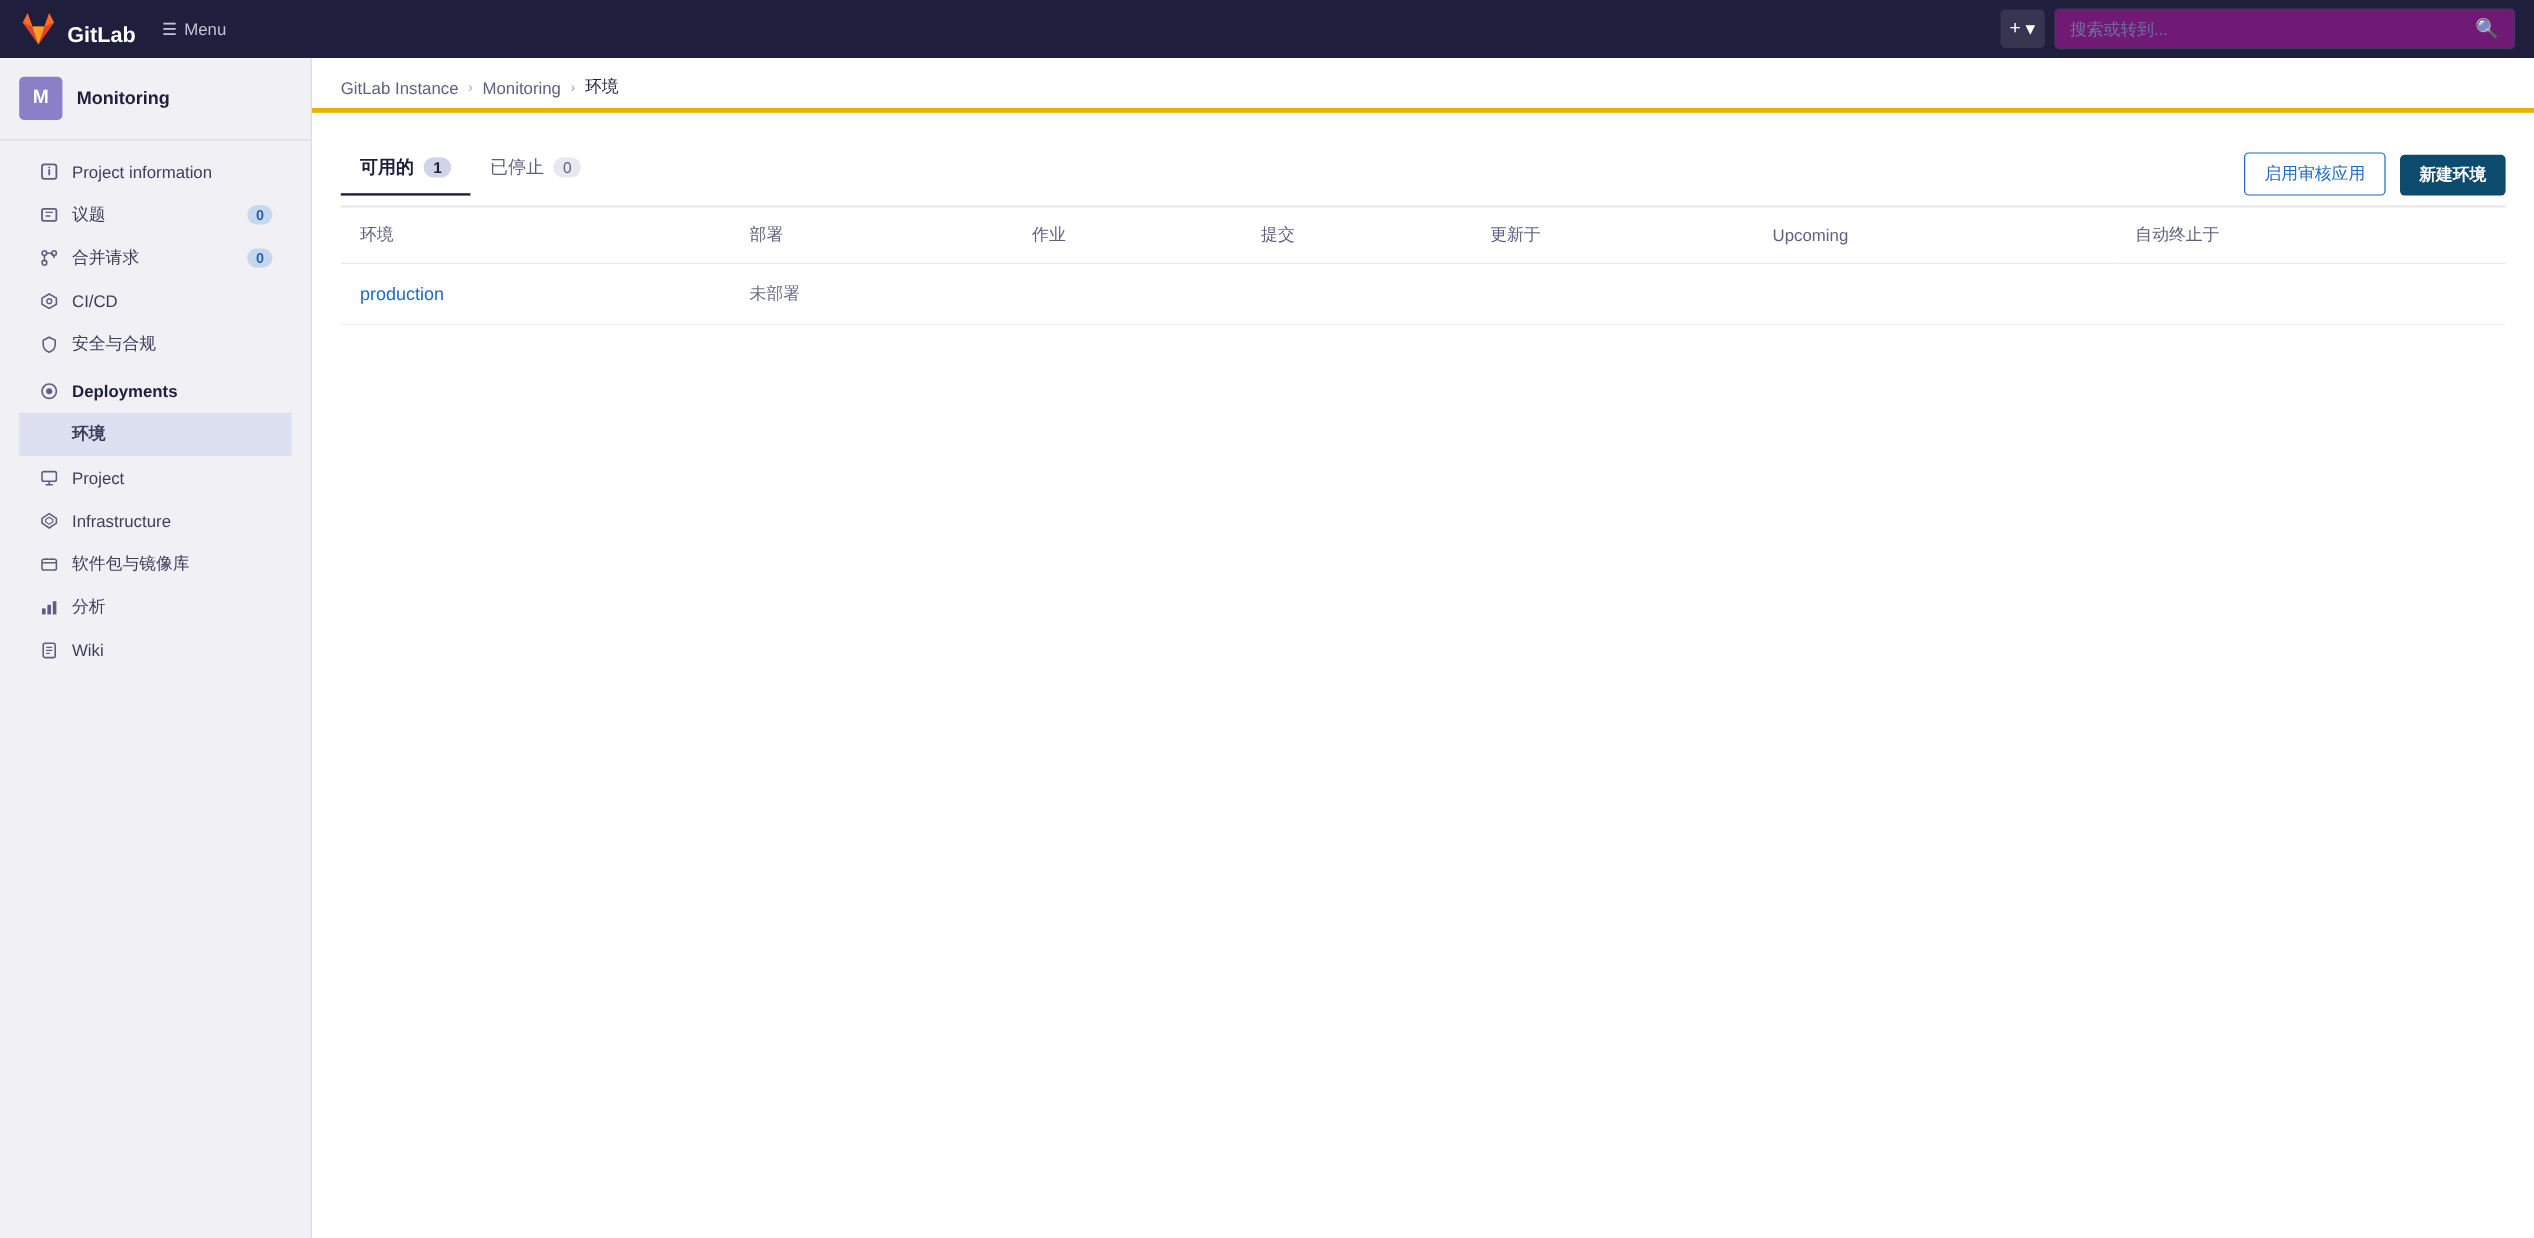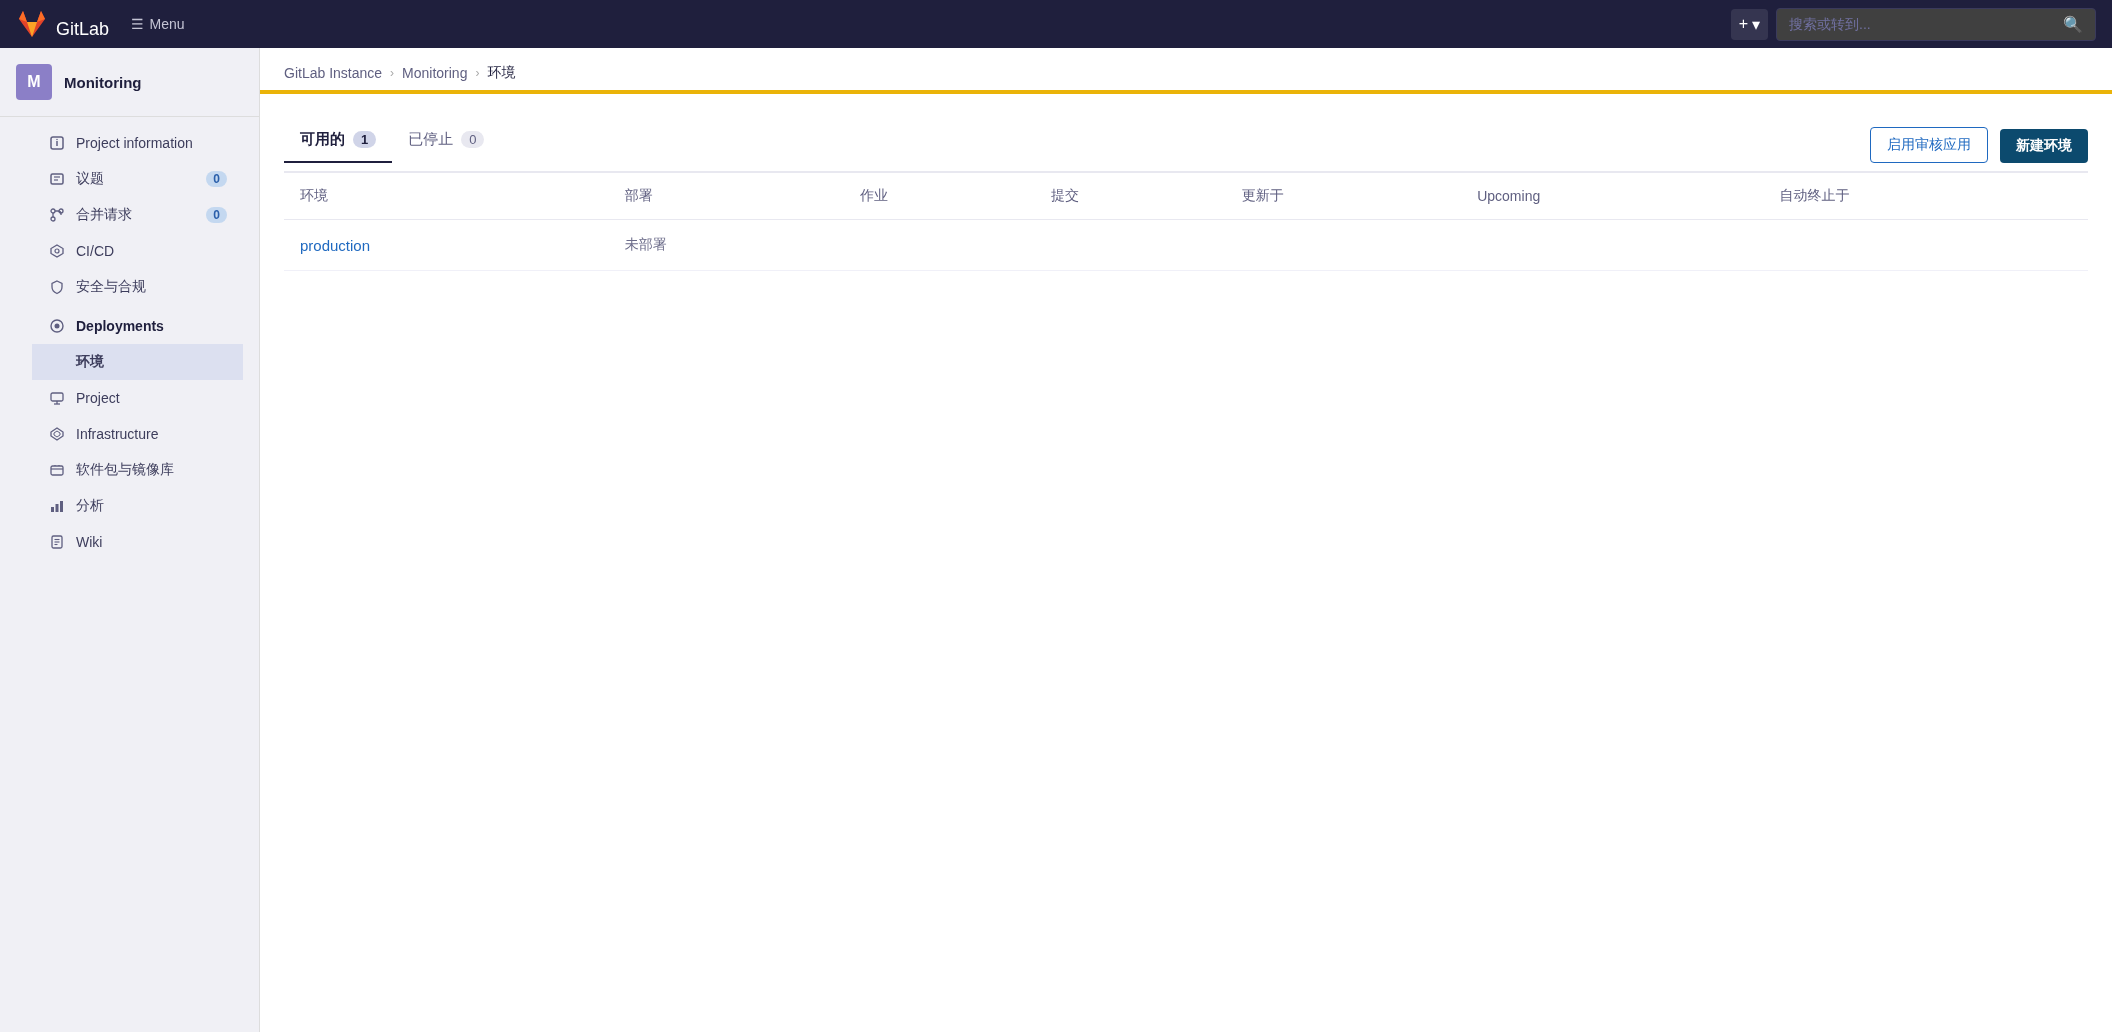--- a/index.html
+++ b/index.html
@@ -22,21 +22,21 @@
       align-items: center;
       gap: 8px;
     }
     .topnav-logo .fox-icon {
       width: 32px;
       height: 32px;
     }
     .topnav-logo .brand-name {
       color: #fff;
       font-size: 18px;
-      font-weight: 400;
+      font-weight: 700;
       margin-top: 11px;
     }
     .topnav-menu-btn {
       color: #c4c4d4;
       background: none;
       border: none;
       cursor: pointer;
       display: flex;
       align-items: center;
       gap: 6px;
@@ -57,28 +57,28 @@
       border-radius: 4px;
       color: #fff;
       cursor: pointer;
       display: flex;
       align-items: center;
       gap: 4px;
       padding: 6px 8px;
       font-size: 16px;
     }
     .search-box {
-      background: #404040;
+      background: #701a75;
       border: 1px solid #3a3a5c;
       border-radius: 4px;
       display: flex;
       align-items: center;
       padding: 6px 12px;
       gap: 8px;
-      width: 320px;
+      width: 384px;
     }
     .search-box input {
       background: none;
       border: none;
       color: #9090b0;
       font-size: 14px;
       outline: none;
       flex: 1;
     }
     .search-box input::placeholder { color: #7070a0; }
@@ -124,21 +124,20 @@
       font-weight: 700;
       font-size: 16px;
     }
     .sidebar-project-name {
       font-weight: 700;
       font-size: 15px;
       color: #1f1f3d;
     }
     .sidebar-nav {
       padding: 8px 16px;
-      margin-left: 16px;
     }
     .sidebar-item {
       display: flex;
       align-items: center;
       gap: 10px;
       padding: 9px 16px;
       cursor: pointer;
       color: #3d3d5c;
       font-size: 14px;
       border-radius: 0;

